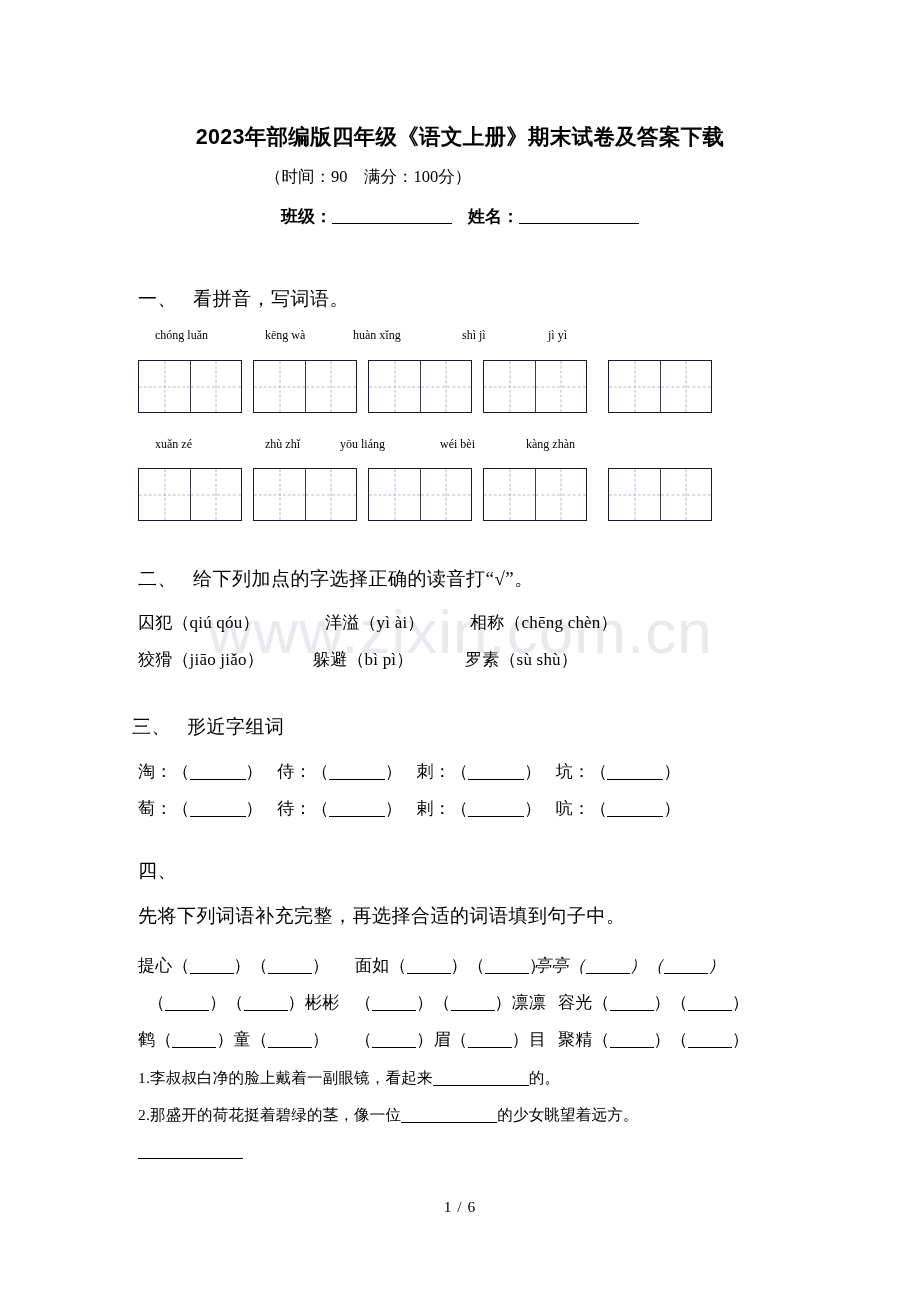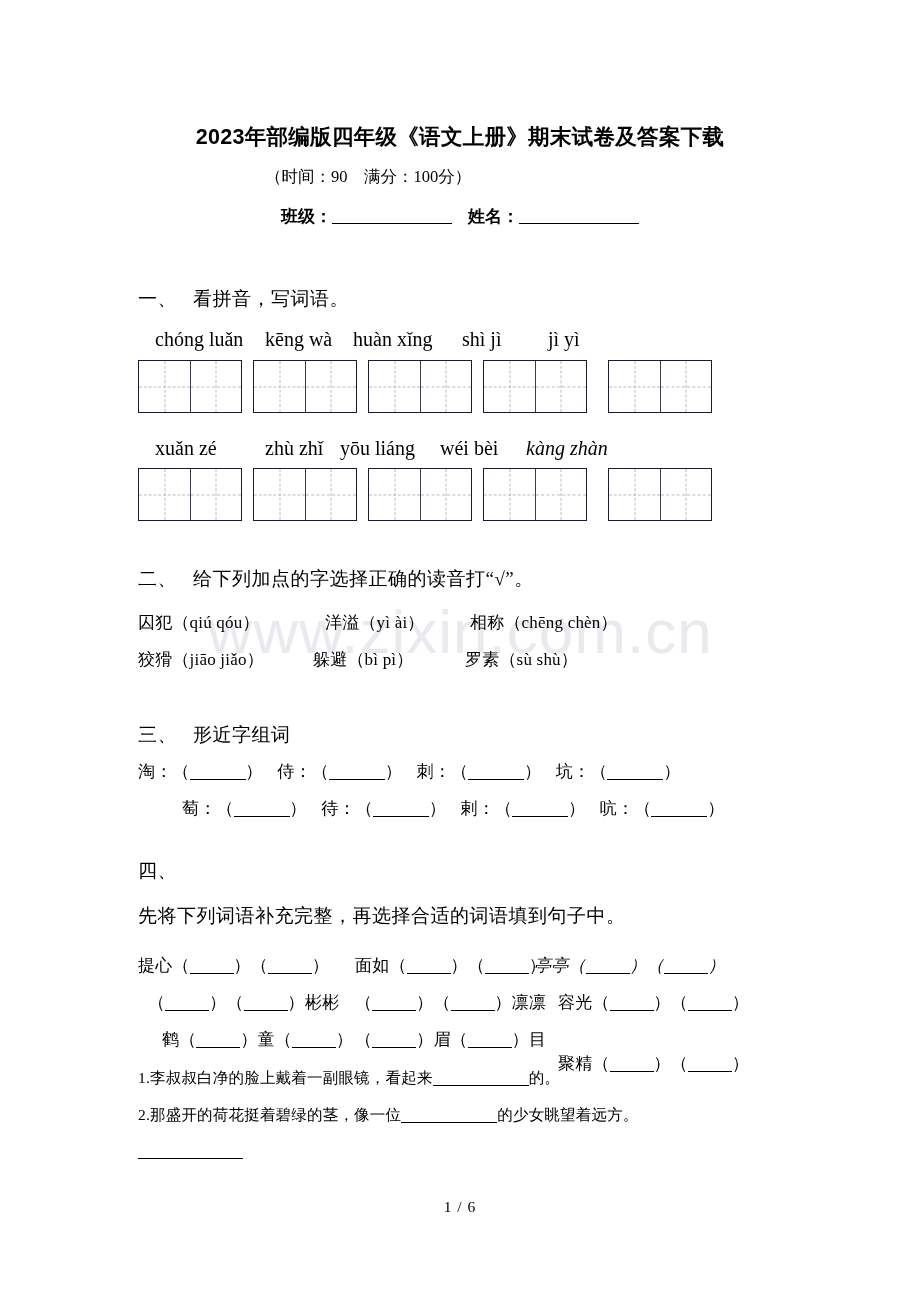--- a/index.html
+++ b/index.html
@@ -97,21 +97,21 @@
   .sec-head .num { margin-right: 16px; }
 
   .body-line {
     position: absolute;
     font-size: 17px;
     white-space: nowrap;
     letter-spacing: 0.2px;
   }
   .pinyin-line {
     position: absolute;
-    font-size: 20px;
+    font-size: 12px;
     white-space: nowrap;
     font-family: "Liberation Serif", "DejaVu Serif", serif;
   }
 
   
   .grid-row {
     position: absolute;
     height: 53px;
   }
   .grid-group {
@@ -221,21 +221,21 @@
       <div class="grid-group" style="left:608px;">
         <div class="grid-cell"></div>
         <div class="grid-cell"></div>
       </div>
     </div>
 
     <div class="pinyin-line" style="left:155px; top:437px;">xuǎn zé</div>
     <div class="pinyin-line" style="left:265px; top:437px;">zhù zhǐ</div>
     <div class="pinyin-line" style="left:340px; top:437px;">yōu liáng</div>
     <div class="pinyin-line" style="left:440px; top:437px;">wéi bèi</div>
-    <div class="pinyin-line" style="left:526px; top:437px;font-style:italic;">kàng zhàn</div>
+    <div class="pinyin-line" style="left:526px; top:437px;">kàng zhàn</div>
 
     <div class="grid-row" style="left:0; top:468px; width:920px;">
       <div class="grid-group" style="left:138px;">
         <div class="grid-cell"></div>
         <div class="grid-cell"></div>
       </div>
       <div class="grid-group" style="left:253px;">
         <div class="grid-cell"></div>
         <div class="grid-cell"></div>
       </div>
@@ -258,32 +258,32 @@
     </div>
 
     <div class="body-line" style="left:138px; top:611px;">囚犯（qiú qóu）</div>
     <div class="body-line" style="left:313px; top:611px;margin-left:12px;">洋溢（yì ài）</div>
     <div class="body-line" style="left:470px; top:611px;">相称（chēng chèn）</div>
 
     <div class="body-line" style="left:138px; top:648px;">狡猾（jiāo jiǎo）</div>
     <div class="body-line" style="left:313px; top:648px;">躲避（bì pì）</div>
     <div class="body-line" style="left:465px; top:648px;">罗素（sù shù）</div>
 
-    <div class="sec-head" style="left:138px; top:714px;margin-top:8px;">
+    <div class="sec-head" style="left:132px; top:714px;">
       <span class="num">三、</span><span>形近字组词</span>
     </div>
 
     <div class="body-line" style="left:138px; top:760px;">
       <span>淘：</span>（<span class="u-blank ub-56"></span>）
       <span style="display:inline-block;width:10px"></span><span>侍：</span>（<span class="u-blank ub-56"></span>）
       <span style="display:inline-block;width:10px"></span><span>刺：</span>（<span class="u-blank ub-56"></span>）
       <span style="display:inline-block;width:10px"></span><span>坑：</span>（<span class="u-blank ub-56"></span>）
     </div>
 
-    <div class="body-line" style="left:138px; top:797px;margin-left:44px;">
+    <div class="body-line" style="left:138px; top:797px;">
       <span>萄：</span>（<span class="u-blank ub-56"></span>）
       <span style="display:inline-block;width:10px"></span><span>待：</span>（<span class="u-blank ub-56"></span>）
       <span style="display:inline-block;width:10px"></span><span>剌：</span>（<span class="u-blank ub-56"></span>）
       <span style="display:inline-block;width:10px"></span><span>吭：</span>（<span class="u-blank ub-56"></span>）
     </div>
 
     <div class="sec-head" style="left:138px; top:858px;">
       <span>四、</span>
     </div>
     <div class="sec-head" style="left:138px; top:903px;">先将下列词语补充完整，再选择合适的词语填到句子中。</div>
@@ -301,27 +301,27 @@
     <div class="body-line" style="left:148px; top:991px;">
       （<span class="u-blank ub-44"></span>）（<span class="u-blank ub-44"></span>）彬彬
     </div>
     <div class="body-line" style="left:355px; top:991px;">
       （<span class="u-blank ub-44"></span>）（<span class="u-blank ub-44"></span>）凛凛
     </div>
     <div class="body-line" style="left:558px; top:991px;">
       容光（<span class="u-blank ub-44"></span>）（<span class="u-blank ub-44"></span>）
     </div>
 
-    <div class="body-line" style="left:138px; top:1028px;margin-left:24px;">
+    <div class="body-line" style="left:138px; top:1028px;">
       鹤（<span class="u-blank ub-44"></span>）童（<span class="u-blank ub-44"></span>）
     </div>
     <div class="body-line" style="left:355px; top:1028px;">
       （<span class="u-blank ub-44"></span>）眉（<span class="u-blank ub-44"></span>）目
     </div>
-    <div class="body-line" style="left:558px; top:1028px;margin-top:24px;">
+    <div class="body-line" style="left:558px; top:1028px;">
       聚精（<span class="u-blank ub-44"></span>）（<span class="u-blank ub-44"></span>）
     </div>
 
     <div class="body-line" style="left:138px; top:1068px; font-size:15.5px;">
       <span>1.李叔叔白净的脸上戴着一副眼镜，看起来</span><span class="u-blank ub-96"></span><span>的。</span>
     </div>
 
     <div class="body-line" style="left:138px; top:1105px; font-size:15.5px;">
       <span>2.那盛开的荷花挺着碧绿的茎，像一位</span><span class="u-blank ub-96"></span><span>的少女眺望着远方。</span>
     </div>

